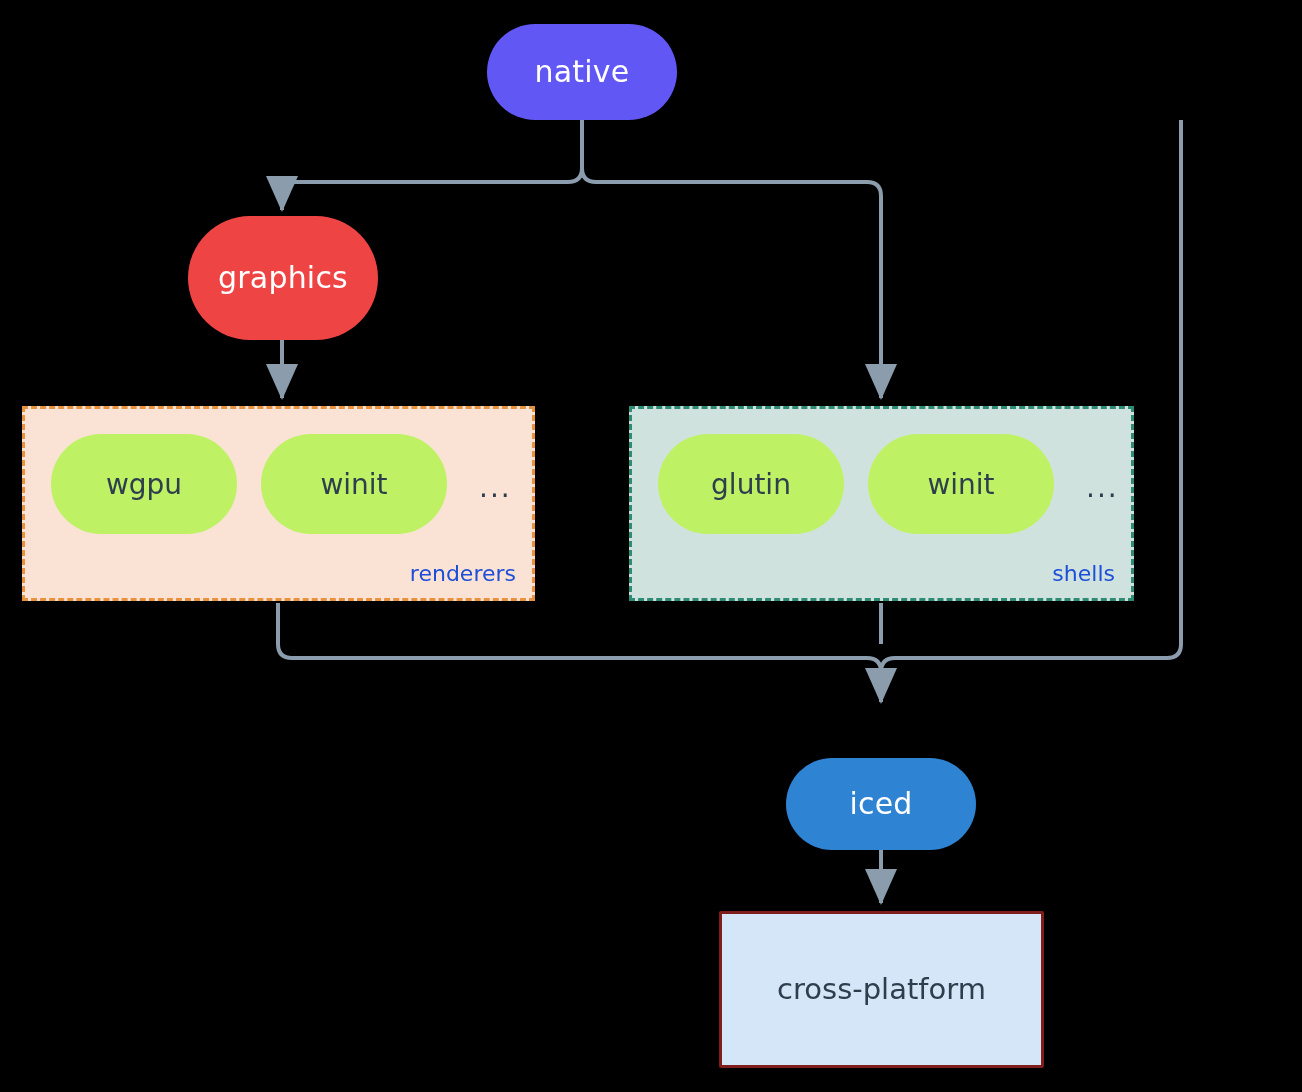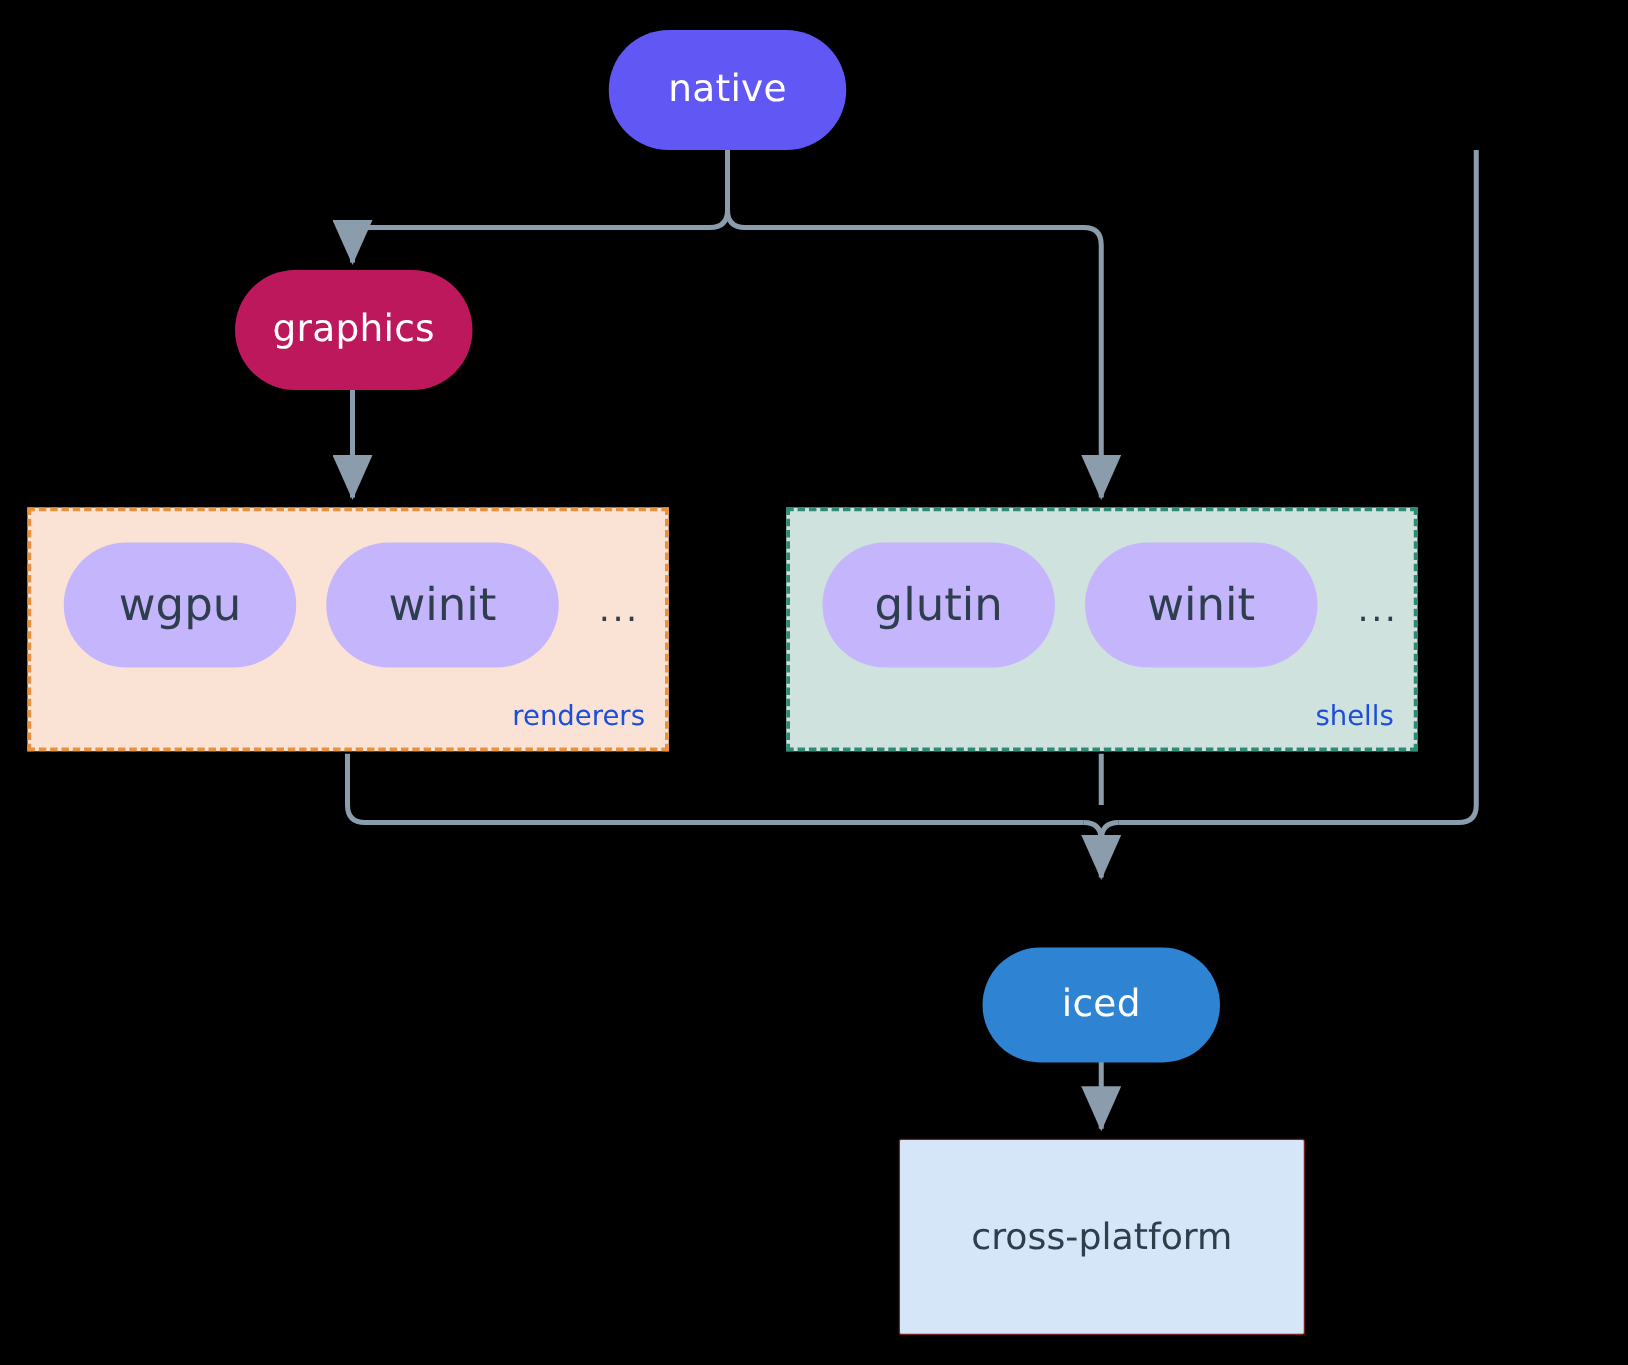--- a/index.html
+++ b/index.html
@@ -55,22 +55,22 @@
     left: 1087px;
     top: 24px;
     width: 190px;
     height: 96px;
     background: #6157F5;
   }
   .pill-graphics {
     left: 188px;
     top: 216px;
     width: 190px;
-    height: 96px;
-    background: #be185d;
+    height: 124px;
+    background: #ef4444;
   }
   .pill-iced {
     left: 786px;
     top: 710px;
     width: 190px;
     height: 92px;
     background: #2E83D2;
     margin-top: 48px;
   }
 
@@ -106,49 +106,49 @@
   }
   .group-items {
     position: absolute;
     left: 26px;
     top: 25px;
     display: flex;
     align-items: center;
     gap: 24px;
   }
   .item-pill {
-    background: #c4b5fd;
+    background: #bef264;
     border-radius: 999px;
     height: 100px;
     min-width: 186px;
     display: flex;
     align-items: center;
     justify-content: center;
-    font-size: 36px;
+    font-size: 28px;
     color: #2F3E4D;
     box-sizing: border-box;
     padding: 0 20px;
   }
   .ellipsis {
     font-size: 28px;
     color: #2F3E4D;
     padding: 0 8px;
     letter-spacing: 2px;
     align-self: center;
     margin-top: 6px;
   }
 
   
   .rect-app {
     left: 719px;
     top: 911px;
     width: 325px;
     height: 157px;
     background: #D4E6F8;
-    border: 1px solid #7f1d1d;
+    border: 3px solid #7f1d1d;
     color: #2F3E4D;
     font-size: 29px;
     flex-direction: row;
     border-radius: 2px;
   }
   .rect-app .line {
     display: block;
   }
 </style>
 </head>

